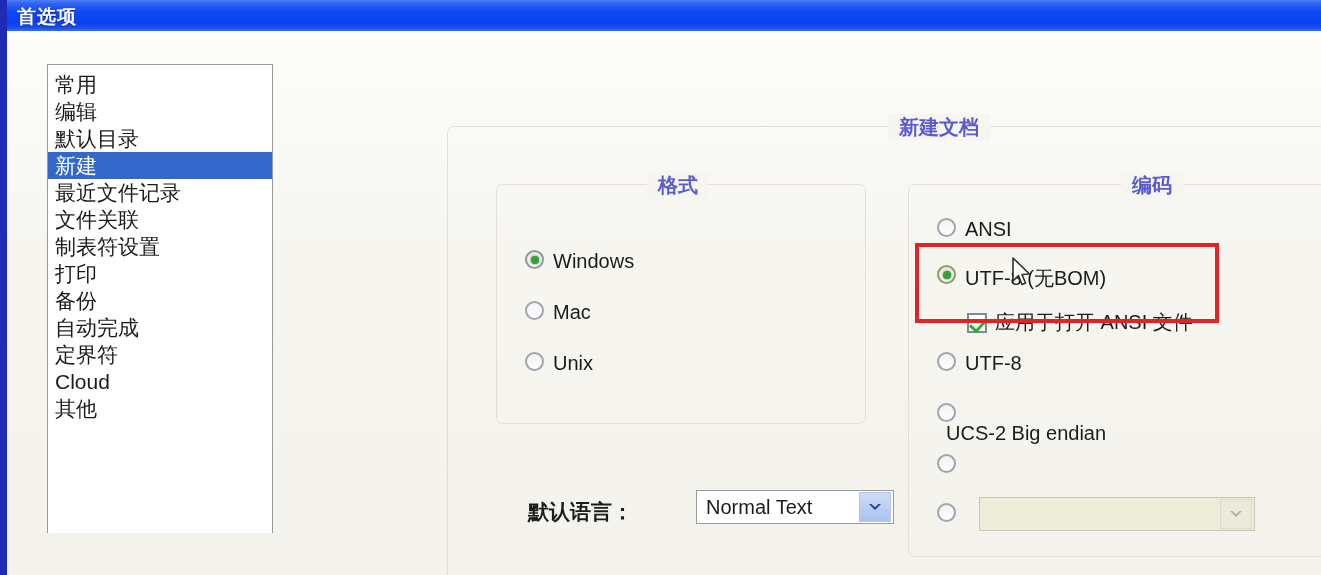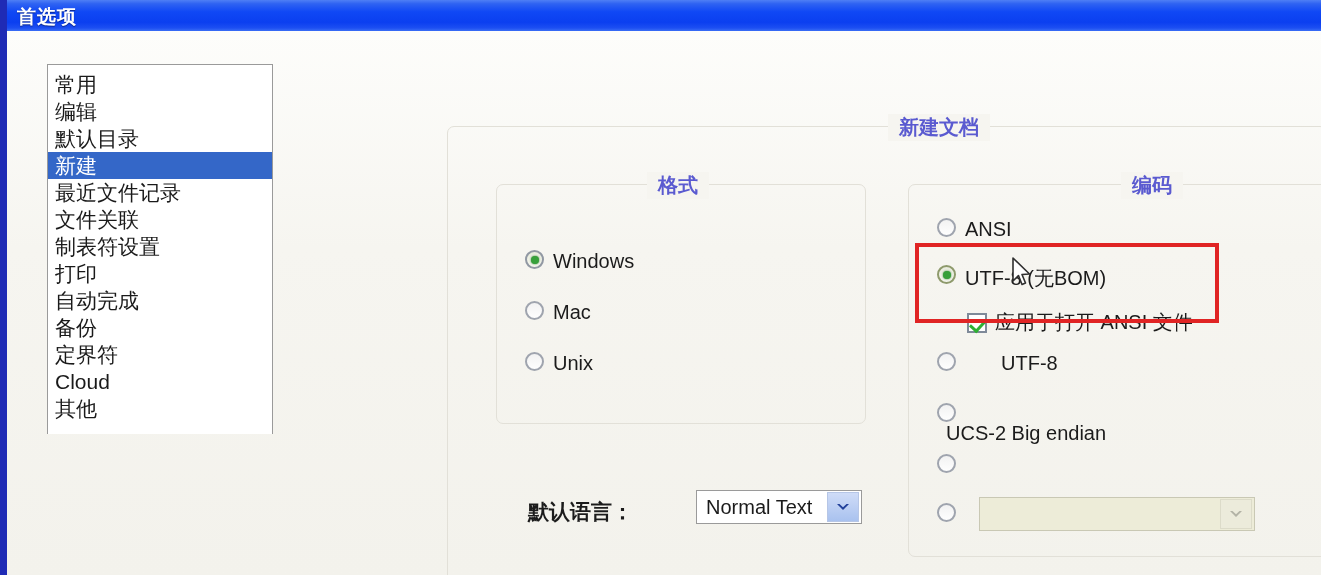--- a/index.html
+++ b/index.html
@@ -52,21 +52,21 @@
     position: absolute;
     left: 0; top: 31px;
     width: 1314px; height: 544px;
     background: linear-gradient(to bottom, #fdfdfb 0%, #f6f5f0 40%, #f3f2ec 100%);
   }
 
   
   #category-list {
     position: absolute;
     left: 40px; top: 33px;
-    width: 226px; height: 370px;
+    width: 226px; height: 469px;
     background: #ffffff;
     border: 1px solid #9a9a9a;
     border-bottom: none;
     padding: 6px 0 0 0;
     overflow: hidden;
   }
   .cat-item {
     height: 27px;
     line-height: 27px;
     padding-left: 7px;
@@ -261,22 +261,22 @@
 
     <div id="category-list">
         <div class="cat-item">常用</div>
         <div class="cat-item">编辑</div>
         <div class="cat-item">默认目录</div>
         <div class="cat-item selected">新建</div>
         <div class="cat-item">最近文件记录</div>
         <div class="cat-item">文件关联</div>
         <div class="cat-item">制表符设置</div>
         <div class="cat-item">打印</div>
+        <div class="cat-item">备份</div>
         <div class="cat-item">自动完成</div>
-        <div class="cat-item">备份</div>
         <div class="cat-item">定界符</div>
         <div class="cat-item">Cloud</div>
         <div class="cat-item">其他</div>
       </div>
 
     <div class="groupbox" id="outer-group">
       <div class="group-title">新建文档</div>
 
       <div class="groupbox" id="format-group">
         <div class="group-title">格式</div>
@@ -289,21 +289,21 @@
           <span class="radio"></span>
           <span class="radio-label">Mac</span>
         </div>
         <div class="radio-row" style="left:28px; top:167px;">
           <span class="radio"></span>
           <span class="radio-label">Unix</span>
         </div>
       </div>
 
       <div class="field-label" style="left:80px; top:371px;">默认语言：</div>
-      <div class="combo" style="left:248px; top:363px; width:166px;">
+      <div class="combo" style="left:248px; top:363px; width:198px;">
         <span class="combo-text">Normal Text</span>
         <span class="combo-arrow">
           <svg width="16" height="12" viewBox="0 0 16 12">
               <path d="M2 3 L8 9 L14 3 L11.5 3 L8 6.3 L4.5 3 Z" fill="#21409a"></path>
             </svg>
         </span>
       </div>
 
       <div class="groupbox" id="encoding-group">
         <div class="group-title">编码</div>
@@ -316,21 +316,21 @@
         <div class="radio-row" style="left:28px; top:80px;">
           <span class="radio checked"></span>
           <span class="radio-label">UTF-8 (无BOM)</span>
         </div>
 
         <div class="check-row" style="left:58px; top:124px;">
           <span class="checkbox checked"></span>
           <span class="check-label">应用于打开 ANSI 文件</span>
         </div>
 
-        <div class="radio-row" style="left:28px; top:167px;gap:36px;">
+        <div class="radio-row" style="left:28px; top:167px;">
           <span class="radio"></span>
           <span class="radio-label">UTF-8</span>
         </div>
 
         <div class="radio-row" style="left:28px; top:218px;flex-direction:column;">
           <span class="radio"></span>
           <span class="radio-label">UCS-2 Big endian</span>
         </div>
 
         <div class="radio-row" style="left:28px; top:269px;">

